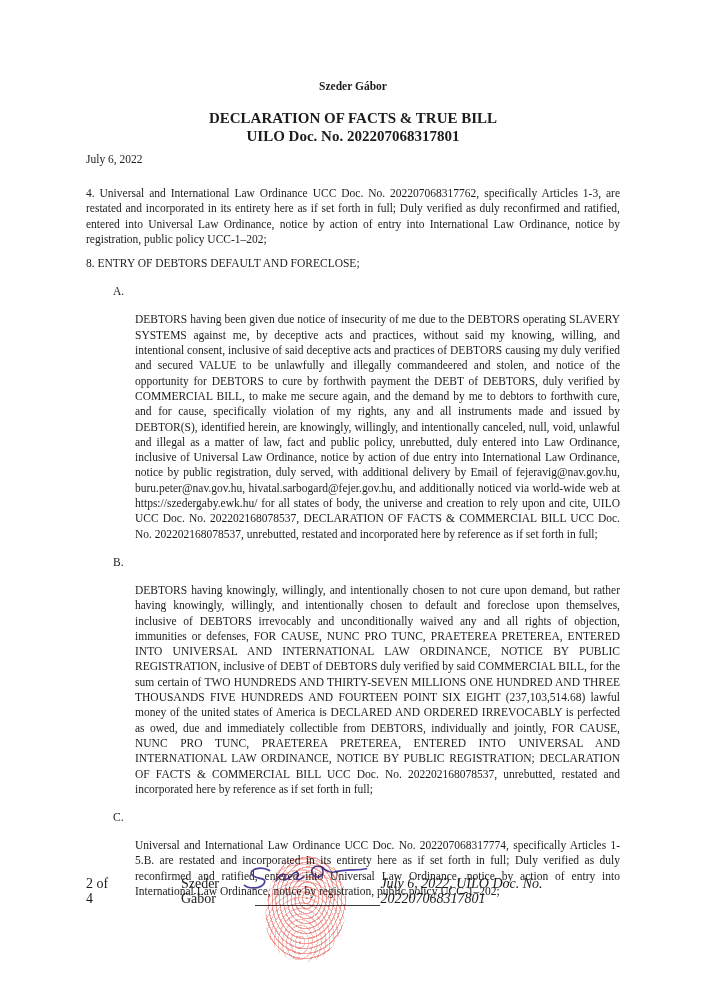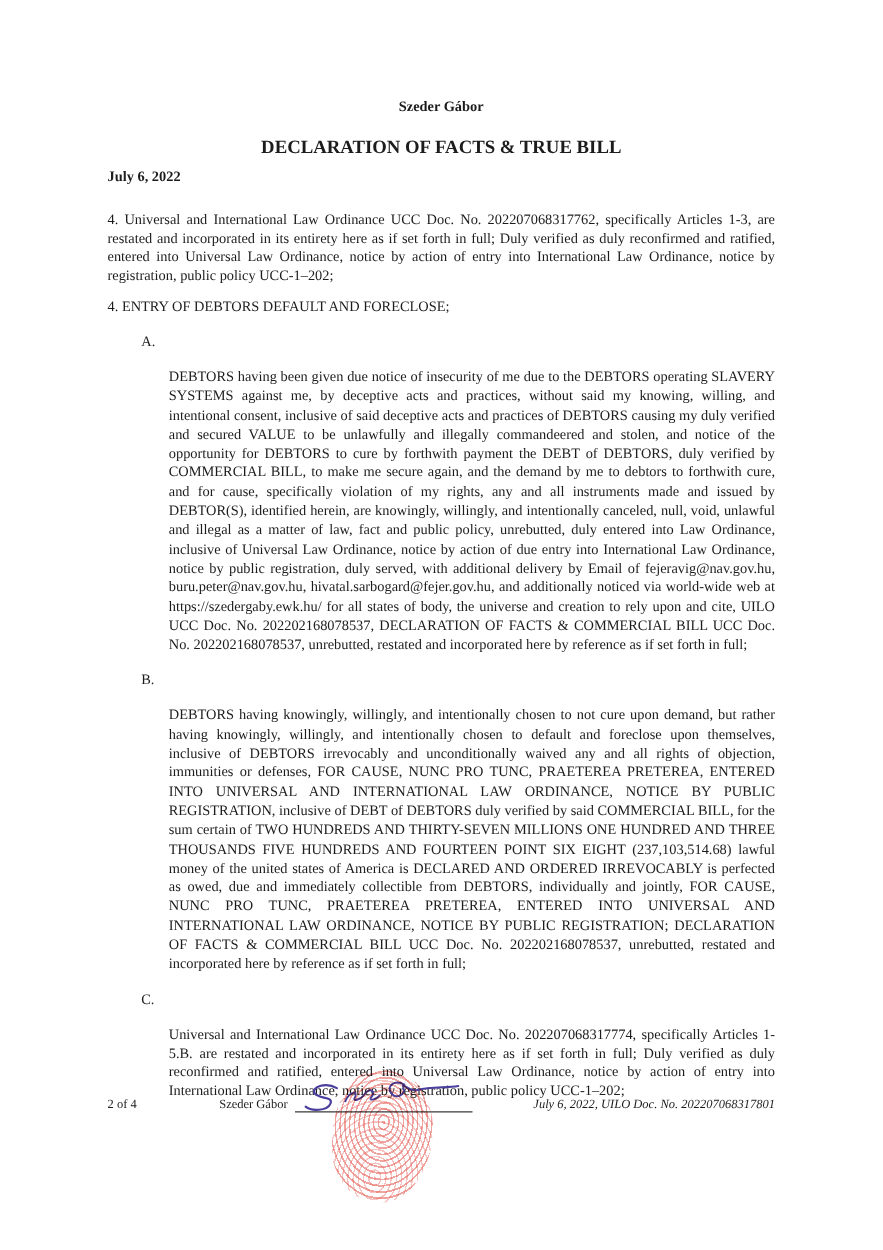--- a/index.html
+++ b/index.html
@@ -29,21 +29,21 @@
   
   .title-block {
     margin-top: 17px;
     text-align: center;
     font-weight: bold;
     font-size: 15px;
     line-height: 17.5px;
   }
   .date-line {
     margin-top: 7px;
-    font-weight: bold;
+    font-weight: normal;
     font-size: 11.5px;
     line-height: 15px;
   }
 
   .body-text {
     font-size: 11.5px;
     line-height: 15.3px;
     text-align: justify;
   }
   .para-4 { margin-top: 19px; }
@@ -65,22 +65,22 @@
   }
   .list-text { flex: 1; margin-top: 28px; }
 
   
   .footer {
     position: absolute;
     left: 86px;
     right: 86px;
     top: 876px;
     display: flex;
-    align-items: center;
-    font-size: 10px;
+    align-items: flex-end;
+    font-size: 14px;
     line-height: 15px;
   }
   .page-number { }
   .signer-name { margin-left: 66px; }
   .signature-line {
     display: inline-block;
     width: 142px;
     margin-left: 6px;
     border-bottom: 1.2px solid #3a3a3a;
     height: 13px;
@@ -120,27 +120,28 @@
 
 <div class="page">
   <div class="content">
 
     <div class="contact-block">
       <div>Szeder Gábor</div>
     </div>
 
     <div class="title-block">
       <div>DECLARATION OF FACTS &amp; TRUE BILL</div>
+      <div>UILO Doc. No. 202207068317801</div>
     </div>
 
     <div class="date-line">July 6, 2022</div>
 
     <p class="body-text para-4">4. Universal and International Law Ordinance UCC Doc. No. 202207068317762, specifically Articles 1-3, are restated and incorporated in its entirety here as if set forth in full; Duly verified as duly reconfirmed and ratified, entered into Universal Law Ordinance, notice by action of entry into International Law Ordinance, notice by registration, public policy UCC-1–202;</p>
 
-    <p class="section-heading">4. ENTRY OF DEBTORS DEFAULT AND FORECLOSE;</p>
+    <p class="section-heading">8. ENTRY OF DEBTORS DEFAULT AND FORECLOSE;</p>
 
     <div class="list-item">
       <span class="list-label">A.</span>
       <span class="list-text body-text">DEBTORS having been given due notice of insecurity of me due to the DEBTORS operating SLAVERY SYSTEMS against me, by deceptive acts and practices, without said my knowing, willing, and intentional consent, inclusive of said deceptive acts and practices of DEBTORS causing my duly verified and secured VALUE to be unlawfully and illegally commandeered and stolen, and notice of the opportunity for DEBTORS to cure by forthwith payment the DEBT of DEBTORS, duly verified by COMMERCIAL BILL, to make me secure again, and the demand by me to debtors to forthwith cure, and for cause, specifically violation of my rights, any and all instruments made and issued by DEBTOR(S), identified herein, are knowingly, willingly, and intentionally canceled, null, void, unlawful and illegal as a matter of law, fact and public policy, unrebutted, duly entered into Law Ordinance, inclusive of Universal Law Ordinance, notice by action of due entry into International Law Ordinance, notice by public registration, duly served, with additional delivery by Email of fejeravig@nav.gov.hu, buru.peter@nav.gov.hu, hivatal.sarbogard@fejer.gov.hu, and additionally noticed via world-wide web at https://szedergaby.ewk.hu/ for all states of body, the universe and creation to rely upon and cite, UILO UCC Doc. No. 202202168078537, DECLARATION OF FACTS &amp; COMMERCIAL BILL UCC Doc. No. 202202168078537, unrebutted, restated and incorporated here by reference as if set forth in full;</span>
     </div>
 
     <div class="list-item">
       <span class="list-label">B.</span>
       <span class="list-text body-text">DEBTORS having knowingly, willingly, and intentionally chosen to not cure upon demand, but rather having knowingly, willingly, and intentionally chosen to default and foreclose upon themselves, inclusive of DEBTORS irrevocably and unconditionally waived any and all rights of objection, immunities or defenses, FOR CAUSE, NUNC PRO TUNC, PRAETEREA PRETEREA, ENTERED INTO UNIVERSAL AND INTERNATIONAL LAW ORDINANCE, NOTICE BY PUBLIC REGISTRATION, inclusive of DEBT of DEBTORS duly verified by said COMMERCIAL BILL, for the sum certain of TWO HUNDREDS AND THIRTY-SEVEN MILLIONS ONE HUNDRED AND THREE THOUSANDS FIVE HUNDREDS AND FOURTEEN POINT SIX EIGHT (237,103,514.68) lawful money of the united states of America is DECLARED AND ORDERED IRREVOCABLY is perfected as owed, due and immediately collectible from DEBTORS, individually and jointly, FOR CAUSE, NUNC PRO TUNC, PRAETEREA PRETEREA, ENTERED INTO UNIVERSAL AND INTERNATIONAL LAW ORDINANCE, NOTICE BY PUBLIC REGISTRATION; DECLARATION OF FACTS &amp; COMMERCIAL BILL UCC Doc. No. 202202168078537, unrebutted, restated and incorporated here by reference as if set forth in full;</span>
     </div>

